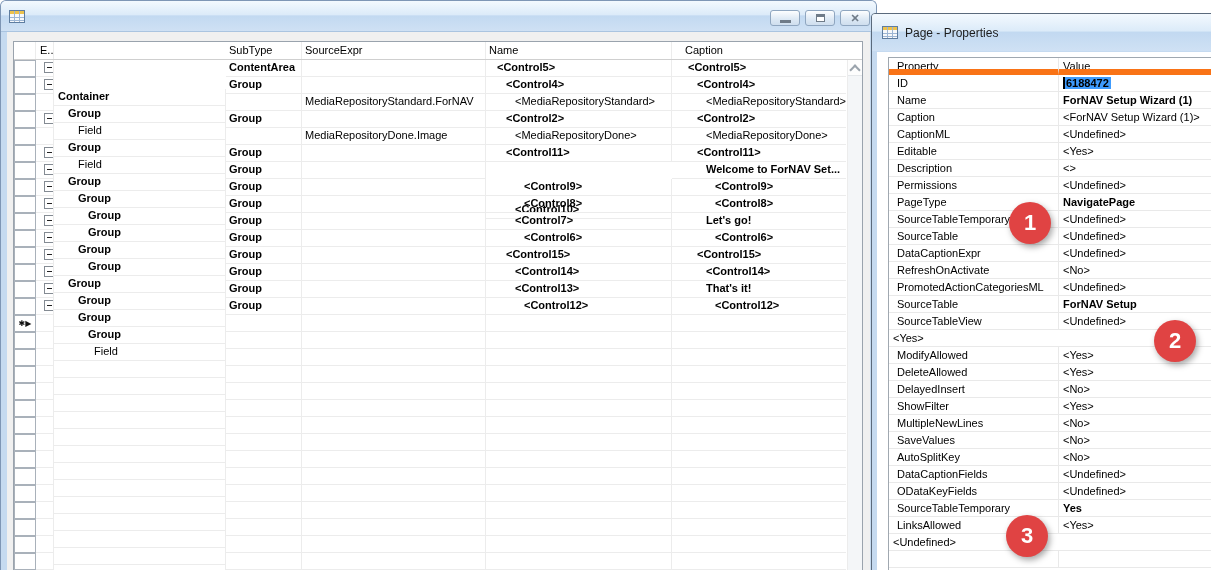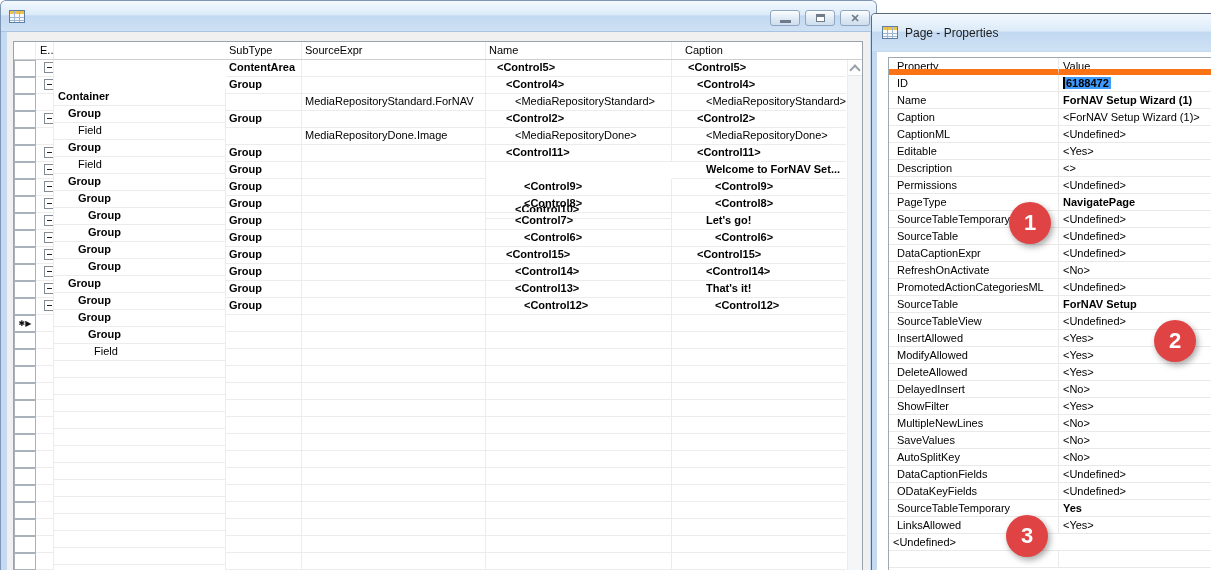--- a/index.html
+++ b/index.html
@@ -498,21 +498,20 @@
           </div>
           <div class="prow">
             <div class="pc prop-name">SourceTable</div>
             <div class="pc prop-val b">ForNAV Setup</div>
           </div>
           <div class="prow">
             <div class="pc prop-name">SourceTableView</div>
             <div class="pc prop-val">&lt;Undefined&gt;</div>
           </div>
           <div class="prow">
-            <div class="pc prop-name">InsertAllowed</div>
             <div class="pc prop-val">&lt;Yes&gt;</div>
           </div>
           <div class="prow">
             <div class="pc prop-name">ModifyAllowed</div>
             <div class="pc prop-val">&lt;Yes&gt;</div>
           </div>
           <div class="prow">
             <div class="pc prop-name">DeleteAllowed</div>
             <div class="pc prop-val">&lt;Yes&gt;</div>
           </div>

